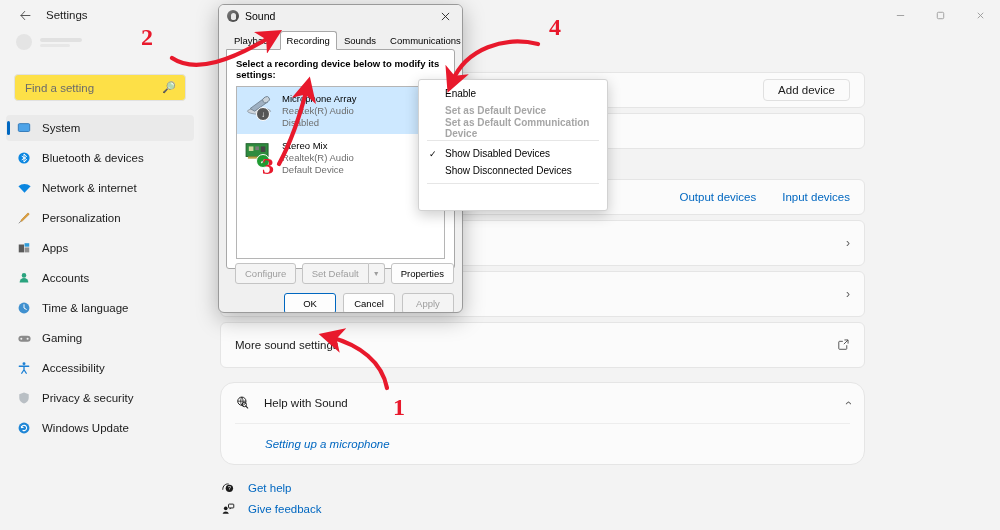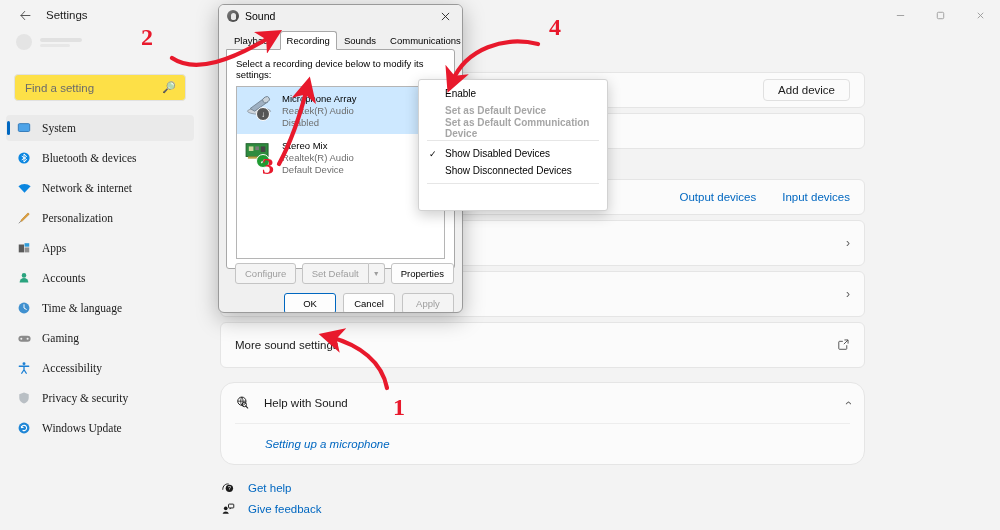--- a/index.html
+++ b/index.html
@@ -29,21 +29,21 @@
   .acct-l1{width:42px;height:4px;background:#b0b0b0;border-radius:2px;}
   .acct-l2{width:30px;height:3px;background:#c6c6c6;border-radius:2px;}
 
   .searchbox{margin:14px 14px 10px 14px;height:25px;background:#fde047;border:1px solid #e1e1e1;
     border-radius:4px;display:flex;align-items:center;padding:0 8px;gap:6px;}
   .searchbox input{border:0;outline:0;background:transparent;font-size:11.5px;
     font-family:"Liberation Sans", sans-serif;color:#444;flex:1;width:100%;}
   .searchbox input::placeholder{color:#6b6b6b;}
   .search-ico{color:#5c5c5c;font-size:11px;transform:scaleX(-1);}
 
-  .nav{padding:4px 6px 0 6px;font-family:Liberation Serif, serif;}
+  .nav{padding:4px 6px 0 6px;}
   .nav-item{position:relative;height:26px;display:flex;align-items:center;gap:10px;
     padding:0 10px;border-radius:4px;margin-bottom:4px;font-size:11.5px;color:#1b1b1b;}
   .nav-item.active{background:#eaeaea;}
   .nav-item.active::before{content:"";position:absolute;left:1px;top:6px;width:3px;height:14px;
     background:#0067c0;border-radius:2px;}
   .nav-ico{width:16px;height:16px;display:flex;align-items:center;justify-content:center;
     font-size:11px;line-height:1;}
 
   
   .content{position:absolute;left:200px;top:30px;right:0;bottom:0;overflow:hidden;}
@@ -94,21 +94,21 @@
   .dlg-title-text{font-size:10.5px;color:#000;}
   .dlg-close{margin-left:auto;width:22px;height:20px;display:flex;align-items:center;
     justify-content:center;color:#222;font-size:11px;}
 
   .tabs{display:flex;gap:0;padding:0 8px;margin-top:4px;position:relative;}
   .tab{font-size:9.5px;padding:3px 6px 3px 6px;color:#000;border:1px solid transparent;
     border-radius:3px 3px 0 0;}
   .tab.active{background:#fff;border-color:#a8a8a8;border-bottom-color:#fff;position:relative;z-index:2;}
   .tabpanel{margin:0 7px;background:#fff;border:1px solid #a8a8a8;border-radius:0 3px 3px 3px;
     height:220px;position:relative;margin-top:-1px;padding:8px 9px;box-sizing:border-box;}
-  .panel-hint{font-size:9.5px;color:#000;margin-bottom:6px;}
+  .panel-hint{font-size:9.5px;color:#000;margin-bottom:6px;font-weight:bold;}
   .devlist{border:1px solid #b5b5b5;background:#fff;height:173px;box-sizing:border-box;overflow:hidden;}
   .devrow{display:flex;gap:8px;padding:6px 7px;align-items:flex-start;}
   .devrow.sel{background:#cde8ff;}
   .devtext{display:flex;flex-direction:column;gap:1px;}
   .devname{font-size:9.5px;color:#000;}
   .devsub{font-size:9.5px;color:#6d6d6d;}
 
   .devicon{position:relative;width:30px;height:28px;flex:none;}
   .badge{position:absolute;right:4px;bottom:0;width:12px;height:12px;border-radius:50%;
     display:flex;align-items:center;justify-content:center;font-size:8px;color:#fff;

